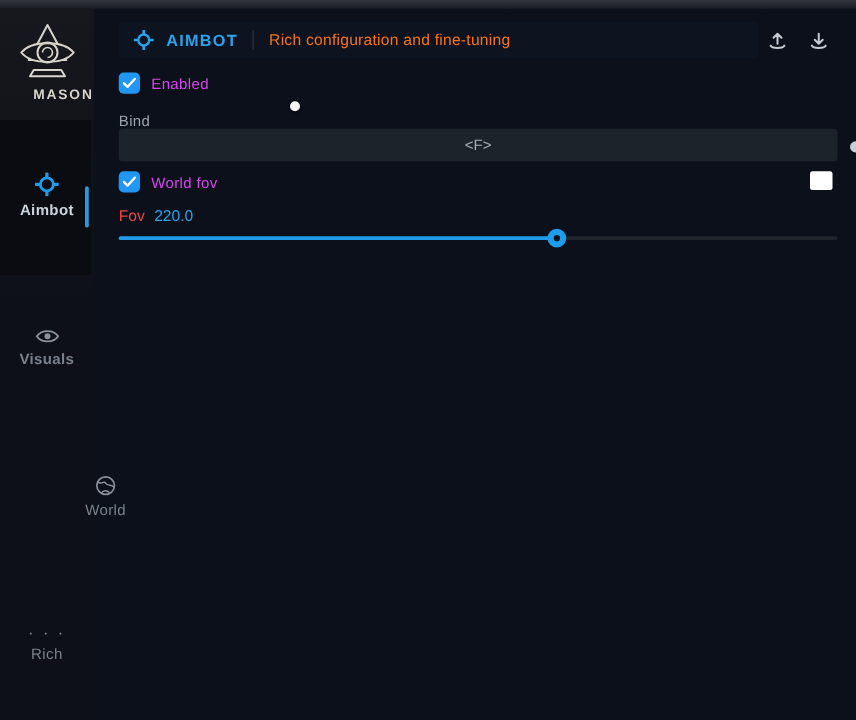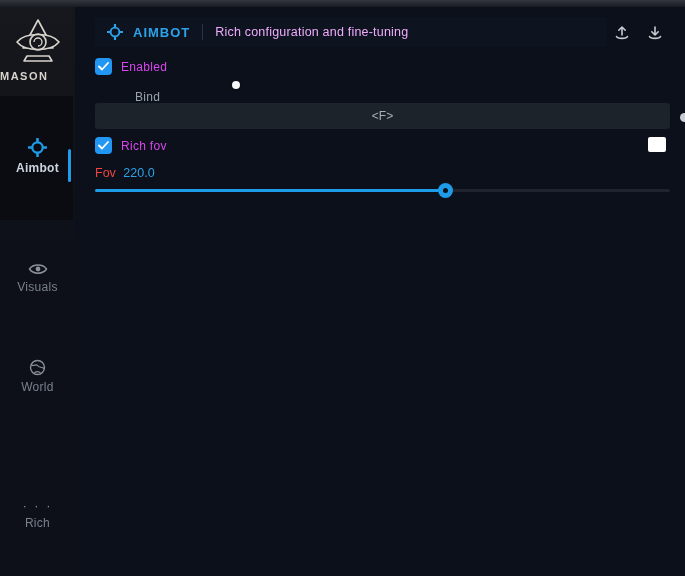--- a/index.html
+++ b/index.html
@@ -14,21 +14,21 @@
   .top-strip{
     position:absolute; left:0; top:0; width:685px; height:7px;
     background:linear-gradient(#34363d,#191b22);
   }
   
   .sidebar{
     position:absolute; left:0; top:7px; width:75px; height:569px;
     background:linear-gradient(#17181e 0%, #121419 18%, #0d1019 45%, #0d1019 100%);
   }
   .logo{
-    position:absolute; top:9px; left:0; width:75px; text-align:left;
+    position:absolute; top:9px; left:0; width:75px; text-align:right;
   }
   .logo svg{ display:block; margin:0 auto; }
   .brand{
     margin-top:2px; font-size:11px; font-weight:bold; letter-spacing:1.5px;
     color:#d8d4cc;
   }
   .nav-active-bg{
     position:absolute; left:0; top:89px; width:73px; height:124px;
     background:#0a0c11;
   }
@@ -47,21 +47,21 @@
   .main{ position:absolute; left:75px; top:7px; width:610px; height:569px; }
   .header-bar{
     position:absolute; left:20px; top:10px; width:512px; height:30px;
     background:#0d1420; border-radius:4px;
     display:flex; align-items:center; padding:0 12px;
   }
   .header-title{
     color:#2ba2ea; font-weight:bold; font-size:13px; letter-spacing:1px; margin-left:10px;
   }
   .header-divider{ width:1px; height:16px; background:#2a3442; margin:0 12px; }
-  .header-subtitle{ color:#f0abfc; font-size:12.5px; letter-spacing:.2px; }
+  .header-subtitle{ color:#f97316; font-size:12.5px; letter-spacing:.2px; }
   .io-btn{
     position:absolute; top:16px; width:24px; height:20px;
     display:flex; align-items:center; justify-content:center; cursor:pointer;
   }
   .io-upload{ left:535px; }
   .io-download{ left:568px; }
   
   .check-row{ position:absolute; left:20px; display:flex; align-items:center; }
   .checkbox{
     width:17px; height:17px; border-radius:4px; background:#2196f3;
@@ -133,31 +133,31 @@
   <div class="nav-item active" style="top:131px;">
     <svg class="nav-icon" width="19" height="19" viewBox="0 0 19 19">
       <g stroke="#1f9ce9" stroke-width="2.2" fill="none" stroke-linecap="round">
         <circle cx="9.5" cy="9.5" r="5.2"></circle>
         <path d="M9.5 0.8 v2.6 M9.5 15.6 v2.6 M0.8 9.5 h2.6 M15.6 9.5 h2.6" stroke-width="2.6"></path>
       </g>
     </svg>
     <div class="nav-label">Aimbot</div>
   </div>
 
-  <div class="nav-item" style="top:255px;">
+  <div class="nav-item" style="top:255px;font-weight:bold;">
     <svg class="nav-icon" width="20" height="14" viewBox="0 0 20 14">
       <g stroke="#8a919b" stroke-width="1.5" fill="none">
         <path d="M1.5 7 C5 1.5, 15 1.5, 18.5 7 C15 12.5, 5 12.5, 1.5 7 Z"></path>
         <circle cx="10" cy="7" r="2.4" fill="#8a919b" stroke="none"></circle>
       </g>
     </svg>
     <div class="nav-label">Visuals</div>
   </div>
 
-  <div class="nav-item" style="top:352px;">
+  <div class="nav-item" style="top:373px;margin-left:47px;">
     <svg class="nav-icon" width="17" height="17" viewBox="0 0 17 17">
       <g stroke="#8a919b" stroke-width="1.4" fill="none">
         <circle cx="8.5" cy="8.5" r="7"></circle>
         <path d="M2 5.5 C5 8.5, 7 4, 8.5 6.5 C10 9, 13 7.5, 15 9.5" stroke-width="1.2"></path>
         <path d="M5 14.5 C7 11.5, 10 12.5, 11.5 14" stroke-width="1.2"></path>
       </g>
     </svg>
     <div class="nav-label">World</div>
   </div>
 
@@ -200,32 +200,32 @@
 
   <div class="check-row" style="top:51px;">
     <div class="checkbox">
       <svg width="11" height="9" viewBox="0 0 11 9">
         <path d="M1 4.5 L4 7.5 L10 1" stroke="#ffffff" stroke-width="1.8" fill="none" stroke-linecap="round" stroke-linejoin="round"></path>
       </svg>
     </div>
     <span class="check-label">Enabled</span>
   </div>
 
-  <div class="field-label" style="top:83px;margin-left:40px;">Bind</div>
+  <div class="field-label" style="top:83px;">Bind</div>
   <div class="bind-input">
     <span>&lt;F&gt;</span>
   </div>
 
   <div class="check-row" style="top:130px;">
     <div class="checkbox">
       <svg width="11" height="9" viewBox="0 0 11 9">
         <path d="M1 4.5 L4 7.5 L10 1" stroke="#ffffff" stroke-width="1.8" fill="none" stroke-linecap="round" stroke-linejoin="round"></path>
       </svg>
     </div>
-    <span class="check-label">Rich fov</span>
+    <span class="check-label">World fov</span>
   </div>
   <div class="color-swatch" style="background: rgb(255, 255, 255);"></div>
 
   <div class="fov-label-row">
     <span class="fov-name">Fov</span>
     <span class="fov-value">220.0</span>
   </div>
   <div class="slider">
     <div class="slider-track"></div>
     <div class="slider-fill" style="width: 61%;"></div>

